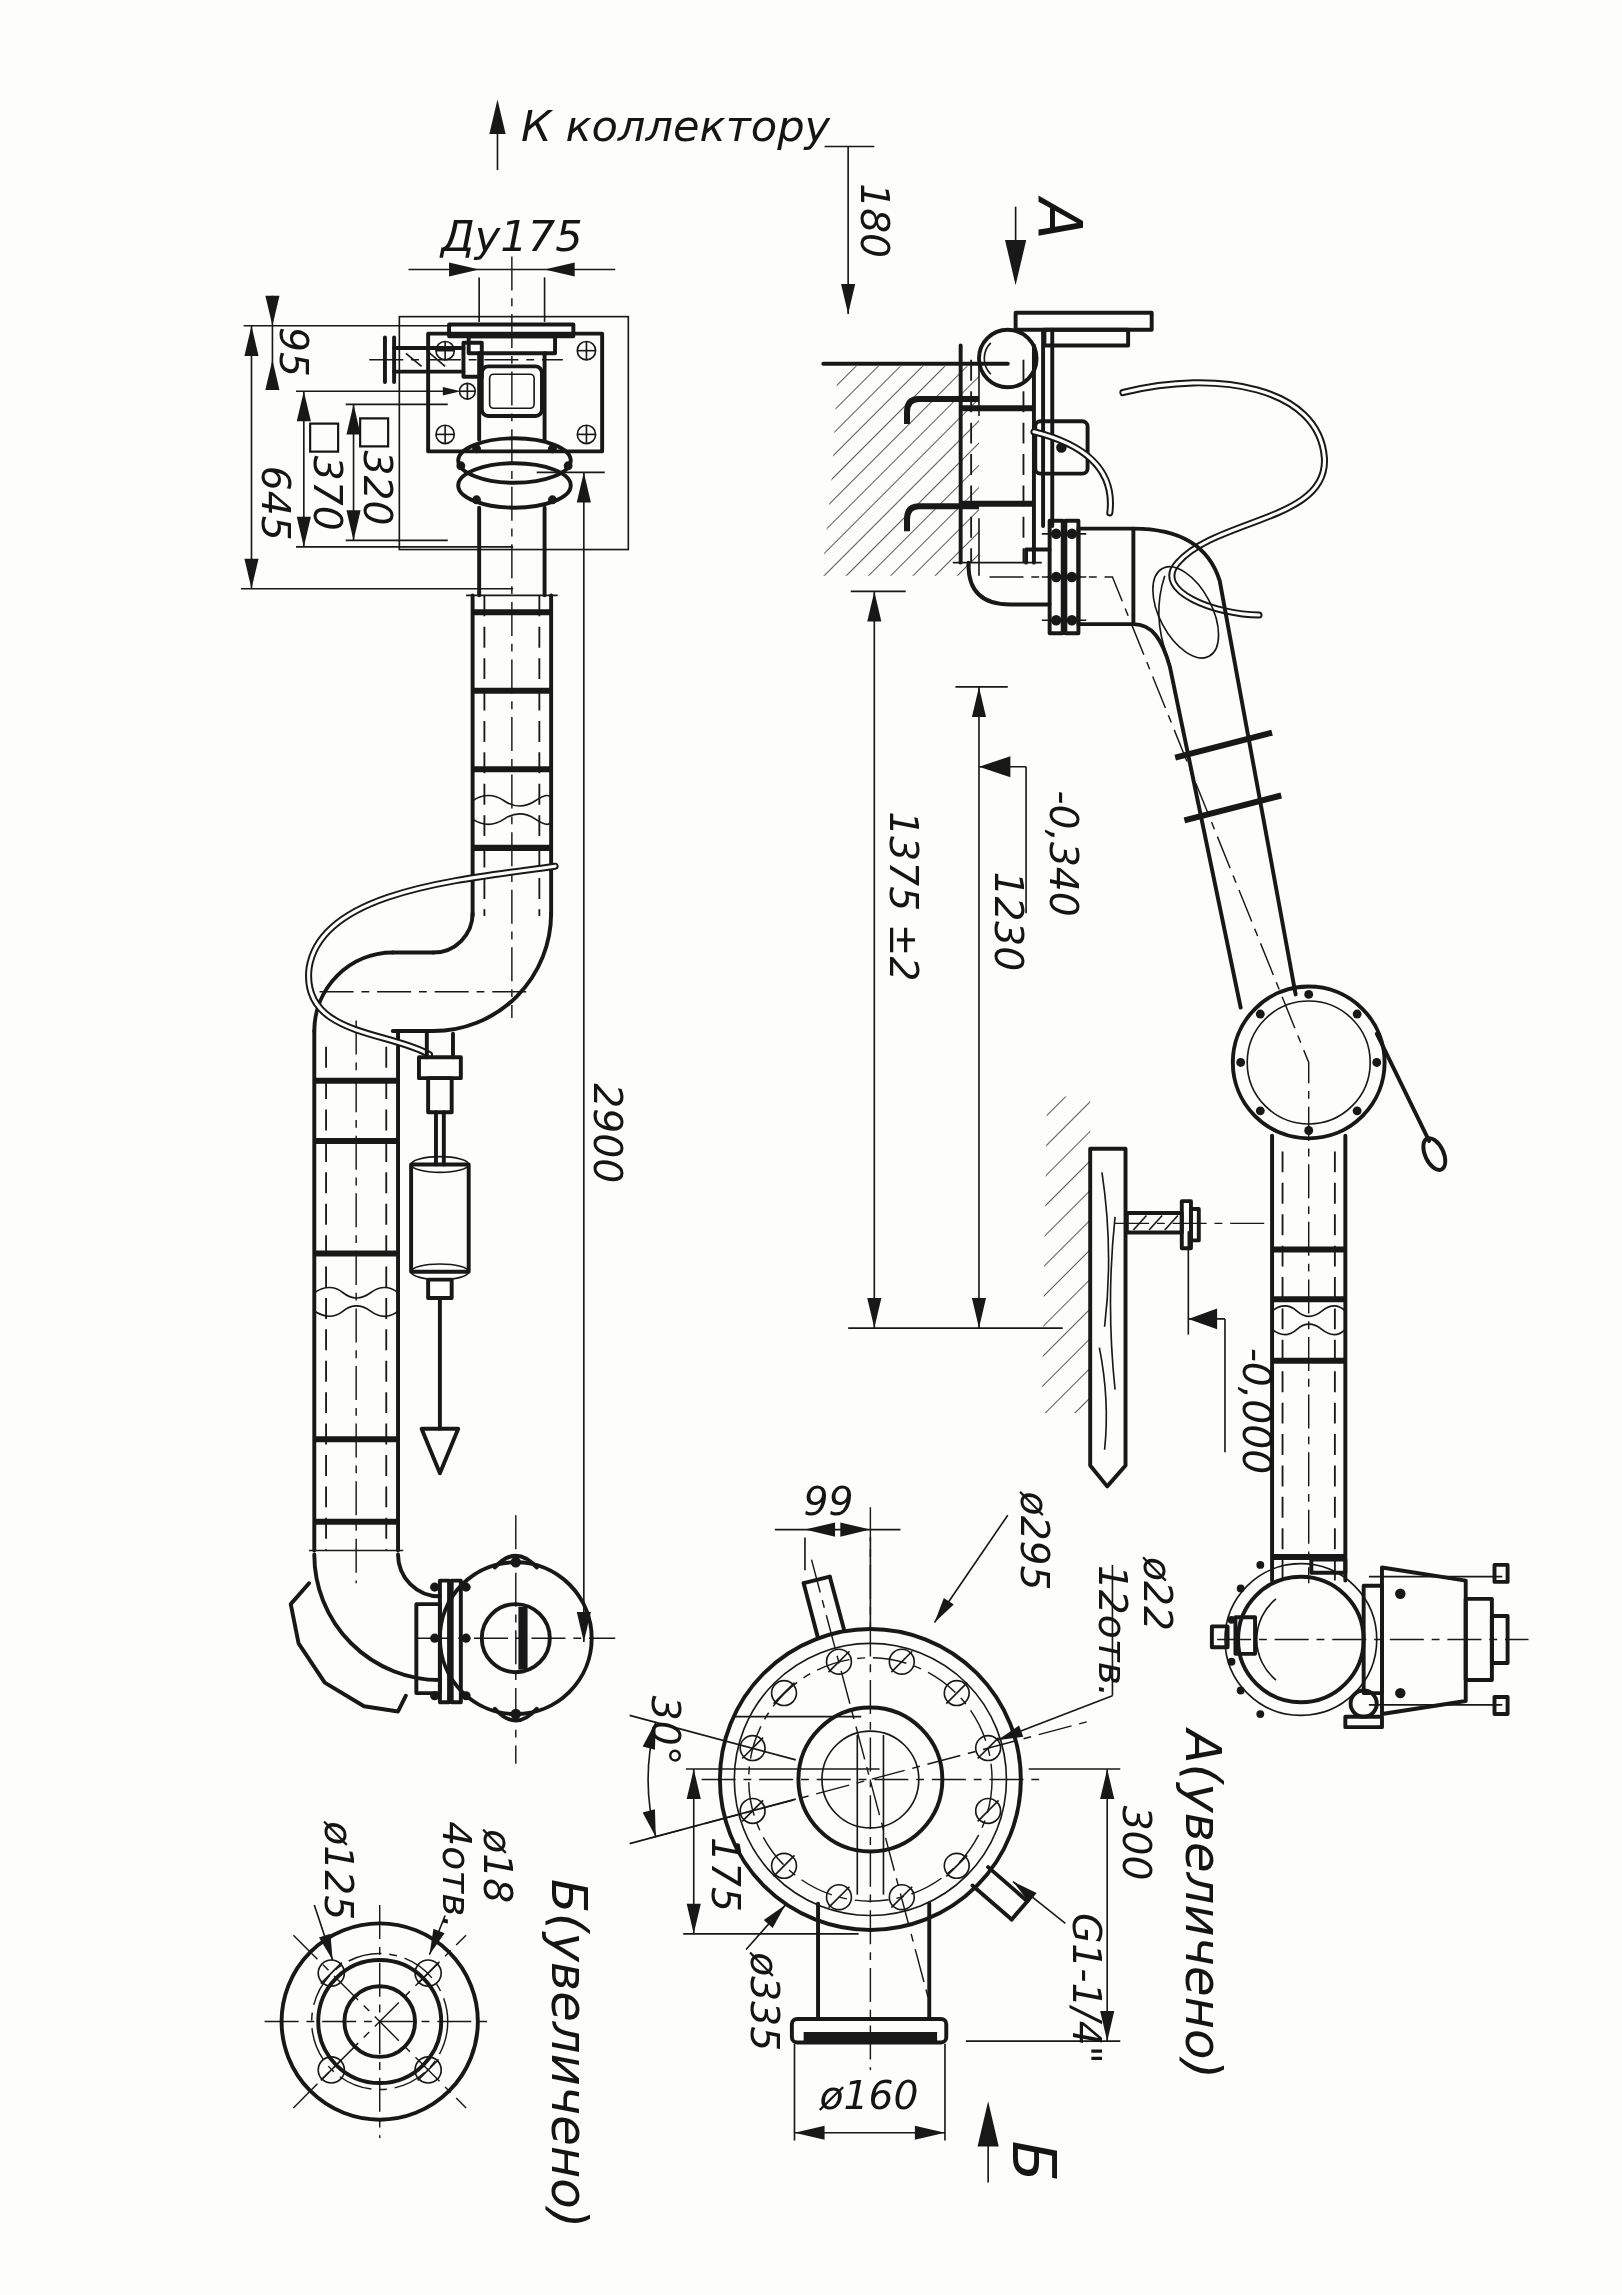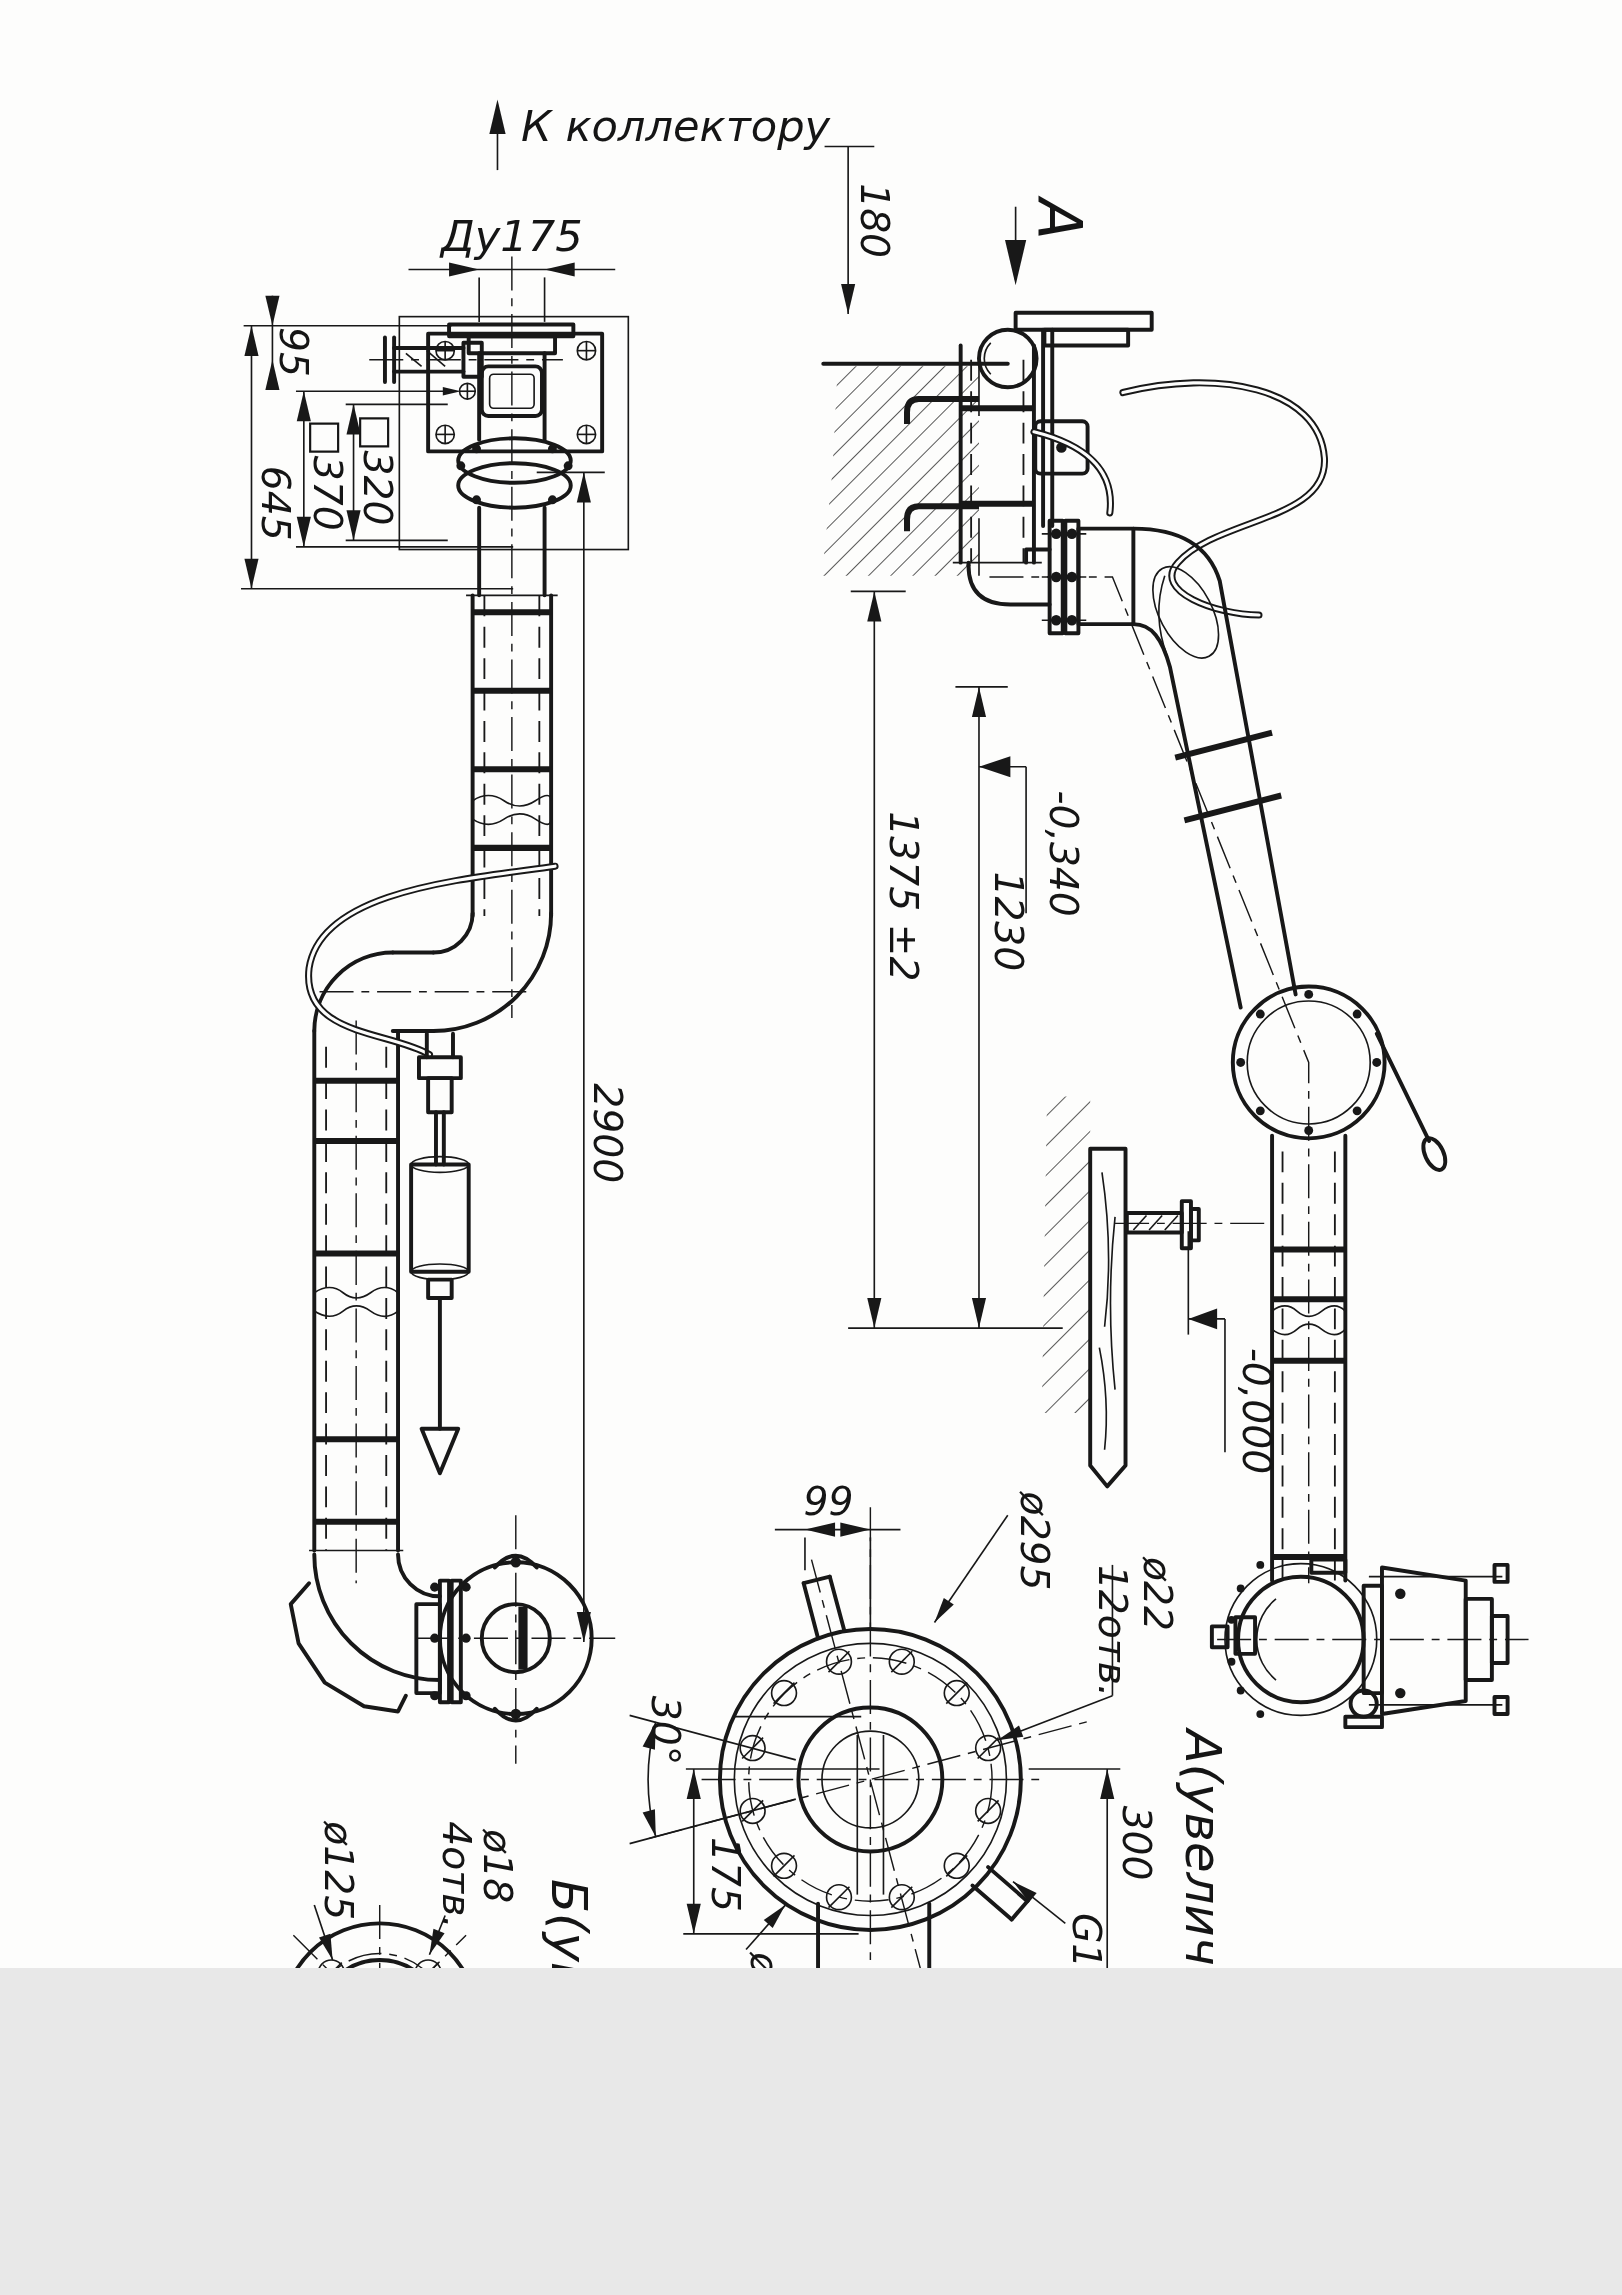--- a/index.html
+++ b/index.html
@@ -1,16 +1,16 @@
 <!DOCTYPE html>
 <html style="font-size:10.5px"><head>
 <meta charset="utf-8">
 <style>
   html,body{margin:0;padding:0;background:#e8e8e8;}
-  .page{width:1623px;height:1968px;background:#fdfdfc;margin:0 auto;position:relative;overflow:hidden;}
+  .page{width:1623px;height:2295px;background:#fdfdfc;margin:0 auto;position:relative;overflow:hidden;}
   svg{display:block;width:1623px;height:2295px;}
   .s  {stroke:#181818;fill:none;stroke-width:3;stroke-linecap:round;stroke-linejoin:round;}
   .s2 {stroke:#181818;fill:none;stroke-width:4.6;stroke-linecap:butt;}
   .t  {stroke:#181818;fill:none;stroke-width:1.25;stroke-linecap:butt;}
   .cl {stroke:#181818;fill:none;stroke-width:1.1;stroke-dasharray:26 6 6 6;}
   .hd {stroke:#181818;fill:none;stroke-width:1.4;stroke-dasharray:16 8;}
   .fk {fill:#181818;stroke:none;}
   .wt {stroke:#fdfdfc;fill:none;stroke-width:2.4;stroke-linecap:round;}
   .tube{stroke:#181818;fill:none;stroke-width:5.4;stroke-linecap:round;}
   text{font-family:"DejaVu Sans","Liberation Sans",sans-serif;font-style:italic;fill:#151515;}

